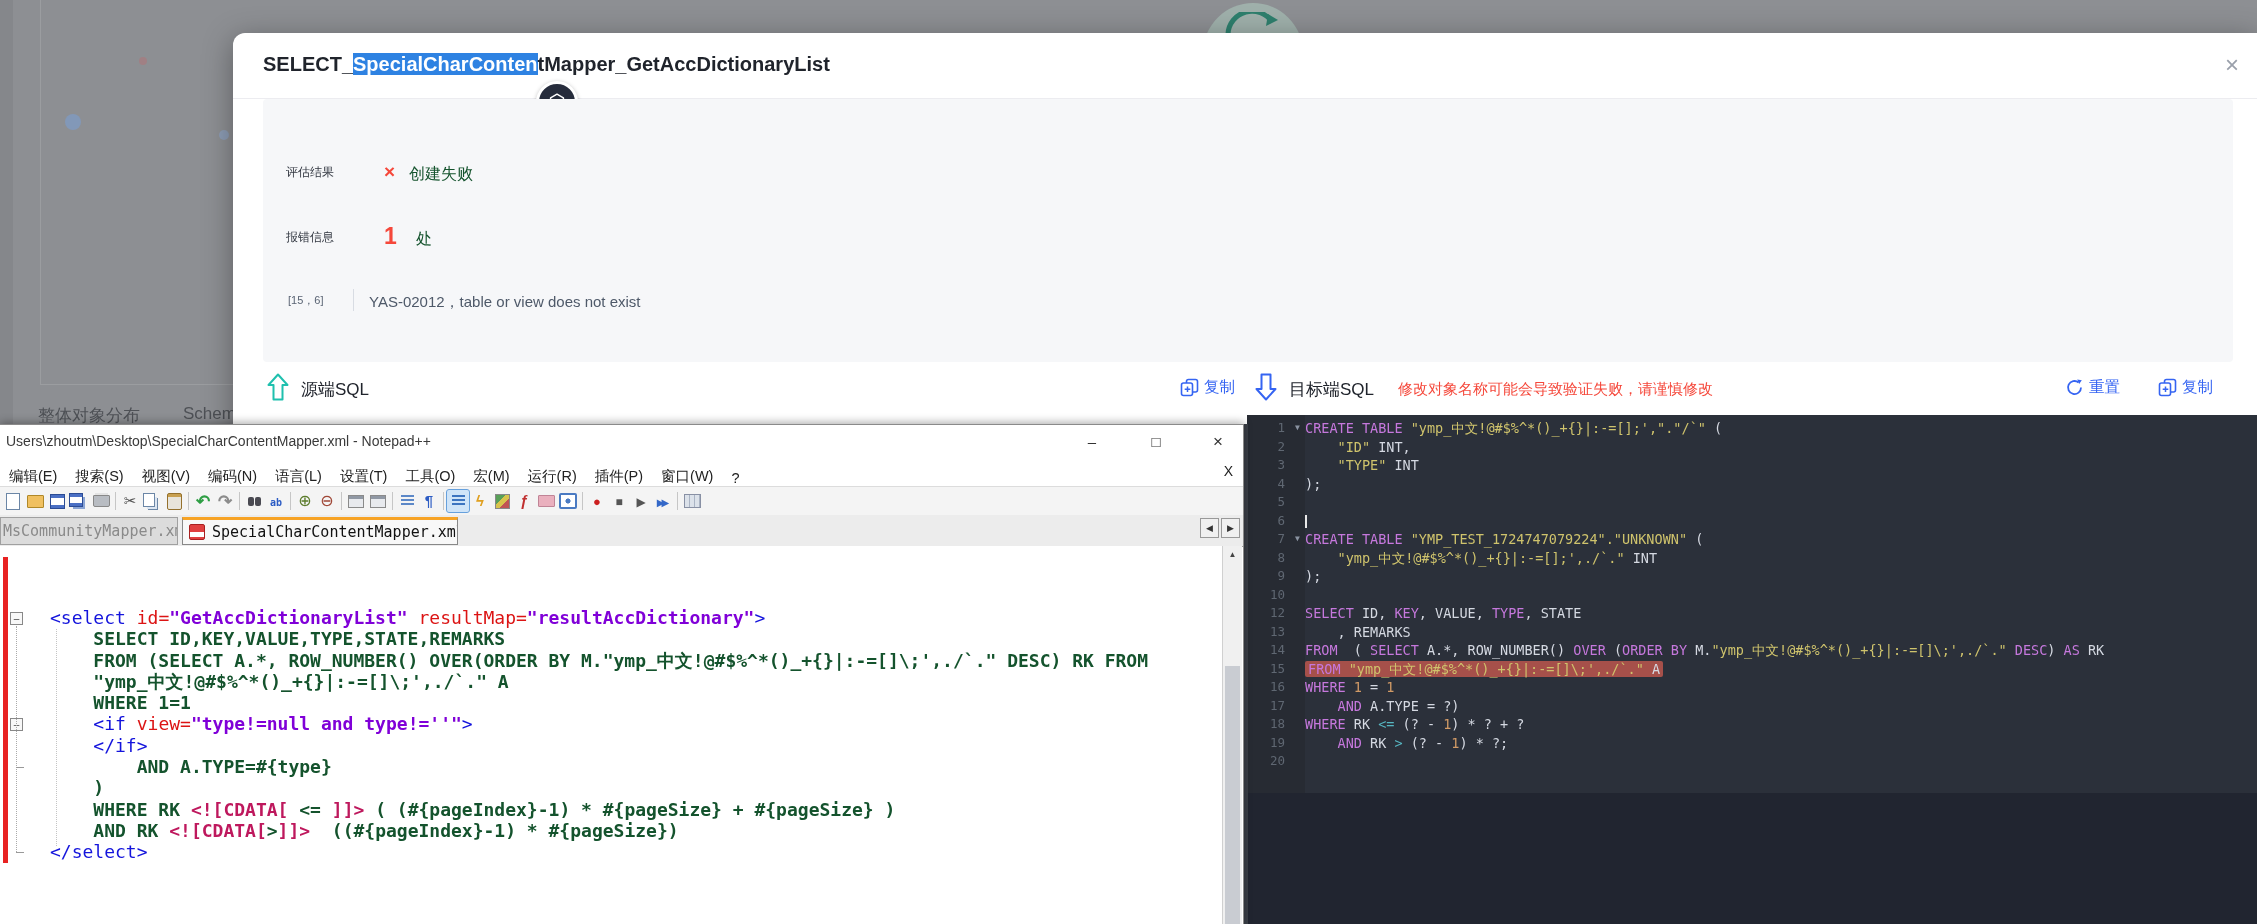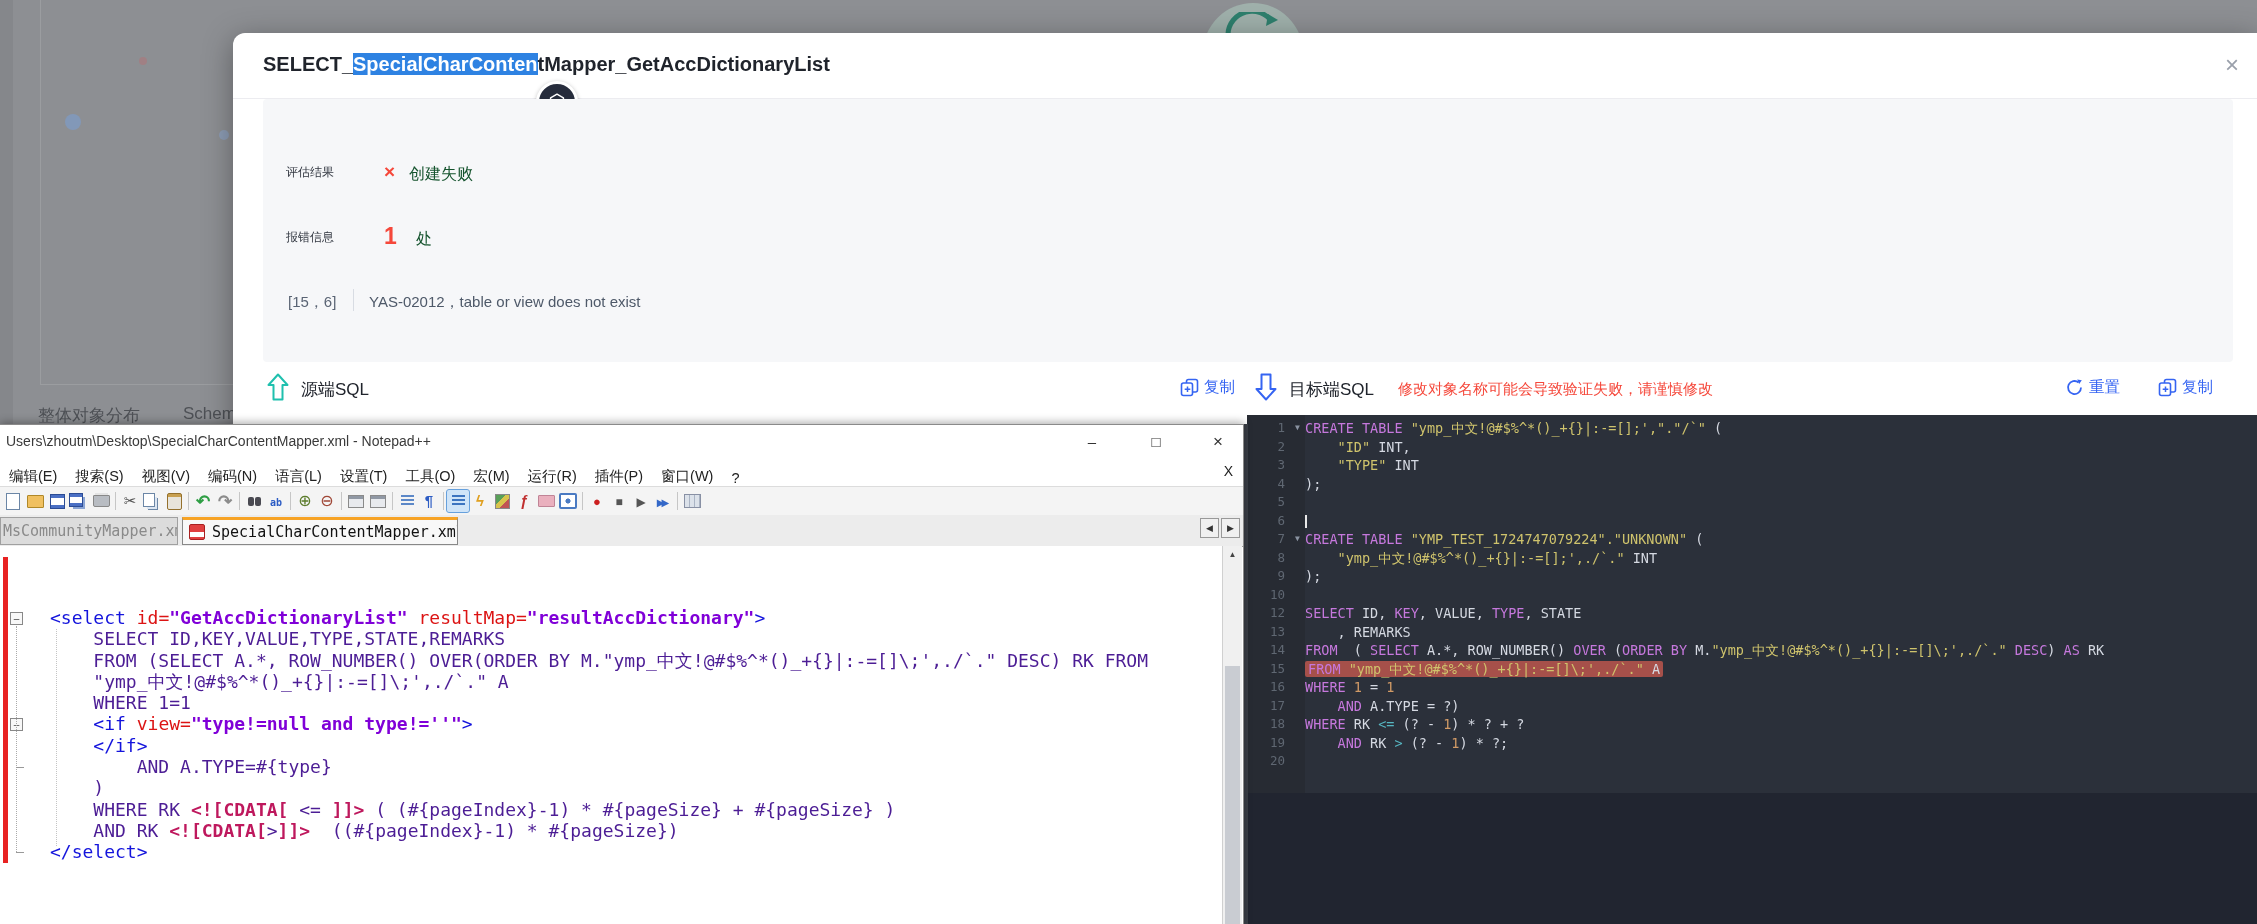--- a/index.html
+++ b/index.html
@@ -20,21 +20,21 @@
   .m-close{position:absolute;left:1984px;top:18px;width:30px;height:30px;font-size:24px;color:#9aa0ab;
            text-align:center;line-height:28px;cursor:pointer;}
   .m-divider{position:absolute;left:0;top:65px;width:2024px;height:1px;background:#ececf0;}
   .m-badge{position:absolute;left:303px;top:48px;width:36px;height:36px;border-radius:50%;background:#262c3c;
            border:3px solid #fff;box-shadow:0 1px 4px rgba(0,0,0,.25);display:flex;align-items:center;justify-content:center;}
   .m-info{position:absolute;left:30px;top:66px;width:1970px;height:263px;background:#f6f7f9;border-radius:4px;}
   .info-label{position:absolute;font-size:12px;color:#333842;}
   .red-x{position:absolute;font-size:19px;font-weight:bold;color:#f5483b;}
   .info-val{position:absolute;font-size:16px;color:#14532d;}
   .err-count{position:absolute;font-size:23px;font-weight:bold;color:#f5483b;}
-  .err-pos{position:absolute;font-size:15px;color:#5a6474;text-align:right;}
+  .err-pos{position:absolute;font-size:11px;color:#5a6474;text-align:right;}
   .err-div{position:absolute;width:1px;height:22px;background:#d8dce3;}
   .err-msg{position:absolute;font-size:15px;color:#4e5969;}
   .sqlhdr-label{position:absolute;font-size:17px;font-weight:normal;color:#20242c;}
   .blue-btn{position:absolute;display:flex;align-items:center;gap:5px;color:#3564f2;font-size:15.5px;cursor:pointer;}
   .warn-text{position:absolute;font-size:15px;color:#f5483b;white-space:nowrap;}
   
   .sql-panel{position:absolute;left:1247px;top:415px;width:1010px;height:509px;background:#2b303a;overflow:hidden;}
   .sql-gutter{position:absolute;left:0;top:0;width:58px;height:378px;background:#272b33;}
   .sql-rows{position:absolute;left:0;top:4px;width:1010px;}
   .sql-row{display:flex;height:18.5px;line-height:18.5px;font-family:"DejaVu Sans Mono",monospace;font-size:13.5px;}
@@ -101,21 +101,21 @@
   .npp-editor{position:absolute;left:0;top:121px;width:1222px;height:378px;background:#fff;overflow:hidden;}
   .chg-bar{position:absolute;left:3px;top:11px;width:5px;height:306px;background:#e82222;}
   .fold-box{position:absolute;left:10px;width:13px;height:13px;border:1px solid #888;background:#f8f8f8;color:#444;
             font-size:10px;line-height:11px;text-align:center;box-sizing:border-box;cursor:pointer;}
   .fold-line{position:absolute;left:16px;width:1px;border-left:1px dotted #aaa;}
   .fold-tick{position:absolute;left:16px;width:8px;height:1px;background:#999;}
   .indent-guide{position:absolute;left:56px;top:83px;width:1px;height:217px;border-left:1px dotted #c4c4c4;}
   .npp-code{position:absolute;left:50px;top:61px;}
   .npp-line{height:21.3px;line-height:21.3px;white-space:pre;font-family:"DejaVu Sans Mono",monospace;font-size:18px;}
   .tk-t{color:#1414dc;} .tk-a{color:#dc1414;} .tk-v{color:#8000d8;font-weight:bold;}
-  .tk-x{color:#4c1d95;font-weight:normal;} .tk-c{color:#be185d;font-weight:bold;}
+  .tk-x{color:#14532d;font-weight:bold;} .tk-c{color:#be185d;font-weight:bold;}
   .npp-scroll{position:absolute;left:1222px;top:121px;width:20px;height:378px;background:#f0f0f0;border-left:1px solid #d0d0d0;box-sizing:border-box;}
   .scroll-up{position:absolute;left:0;top:0;width:100%;height:18px;text-align:center;font-size:8px;color:#444;line-height:18px;cursor:pointer;}
   .scroll-thumb{position:absolute;left:2px;top:120px;width:15px;height:258px;background:#c9ccd2;cursor:pointer;}
 </style>
 </head>
 <body>
 
 <div id="stage">
 
   <div>

